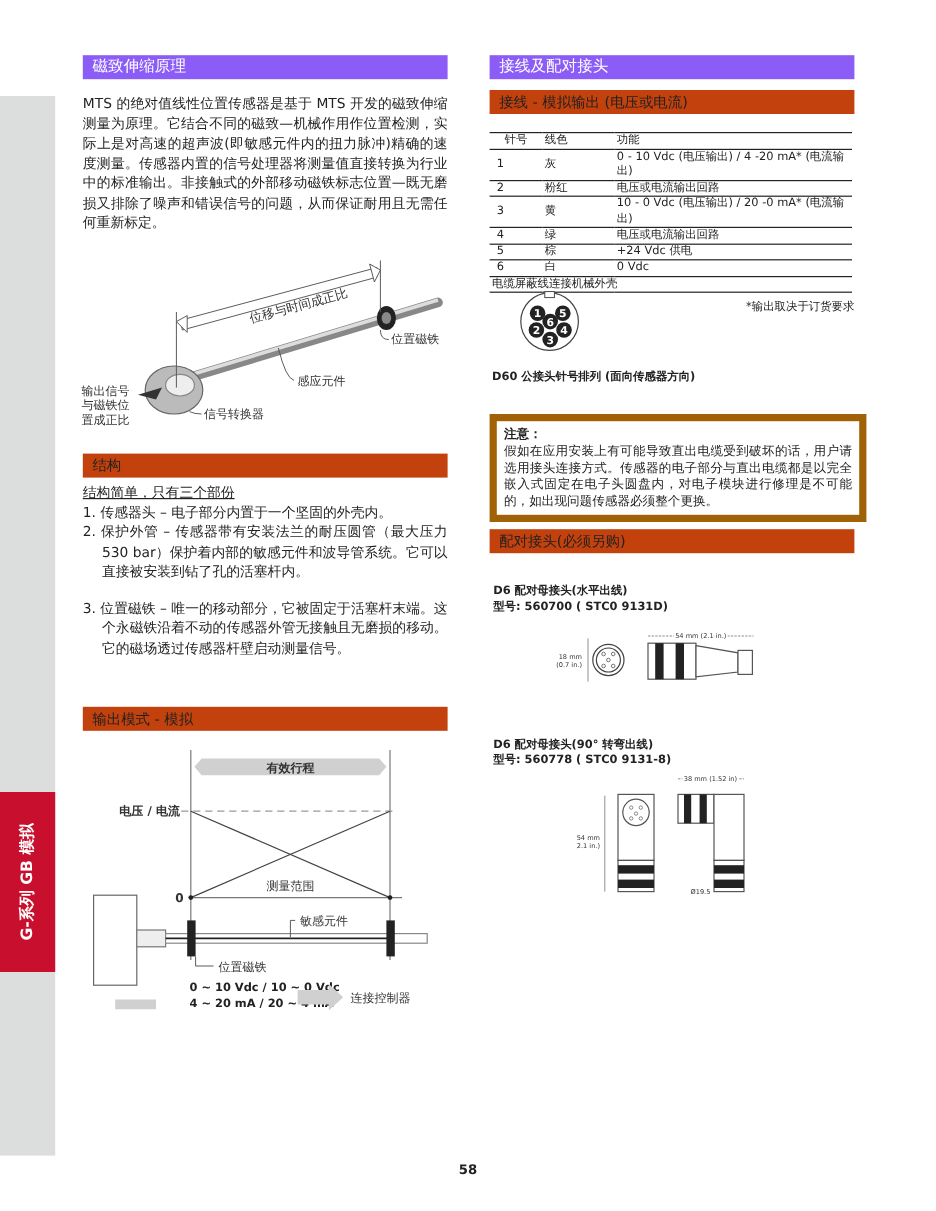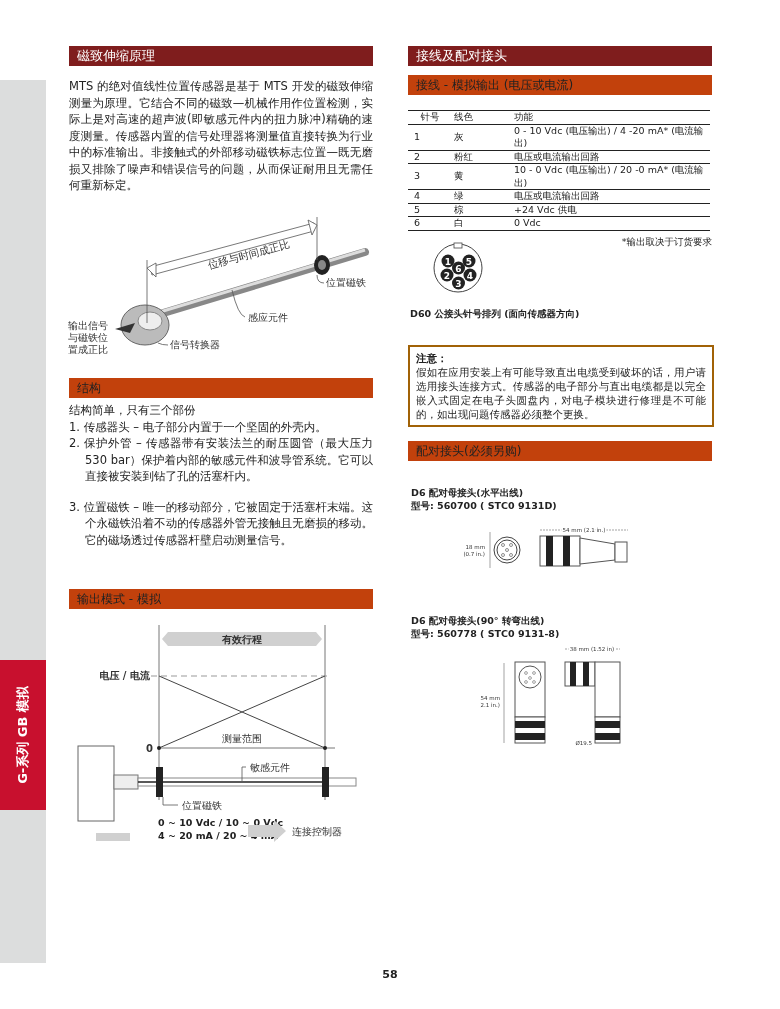--- a/index.html
+++ b/index.html
@@ -3,28 +3,28 @@
 <meta charset="utf-8">
 <style>
   html, body { margin:0; padding:0; background:#fff; }
   body { width:780px; height:1009px; position:relative; overflow:hidden;
          font-family:"DejaVu Sans", "Liberation Sans", sans-serif; color:#222; }
   .abs { position:absolute; }
   .side-strip { left:0; top:80px; width:46px; height:883px; background:#dcdddd; }
   .side-red { left:0; top:660px; width:46px; height:150px; background:#c8102e; }
   .side-label { left:0; top:660px; width:46px; height:150px; display:flex; align-items:center; justify-content:center; }
   .side-label span { transform:rotate(-90deg); white-space:nowrap; color:#fff; font-size:13px; font-weight:bold; }
-  .red-head { background:#7f1d1d; color:#fff; font-size:13px; height:20px; line-height:20px; padding-left:8px; }
+  .red-head { background:#8b5cf6; color:#fff; font-size:13px; height:20px; line-height:20px; padding-left:8px; }
   .gray-head { background:#c2410c; color:#222; font-size:12px; height:20px; line-height:20px; padding-left:8px; }
   .body-text { font-size:11.5px; line-height:16.5px; color:#222; text-align:justify; }
   .list-item { font-size:11.5px; line-height:16.5px; padding-left:16px; text-indent:-16px; text-align:justify; }
   table.wiring { border-collapse:collapse; width:302px; font-size:9.5px; }
   table.wiring td { border-bottom:1.5px solid #222; padding:0 2px; height:12.5px; line-height:12.5px; }
   table.wiring tr.head td { border-top:1.5px solid #222; }
-  .note-box { border:2px solid #a16207; padding:4px 6px; font-size:10.5px; line-height:14px; }
+  .note-box { border:6px solid #a16207; padding:4px 6px; font-size:10.5px; line-height:14px; }
   .small { font-size:9.5px; }
   .bold { font-weight:bold; }
   svg text { font-family:"DejaVu Sans", "Liberation Sans", sans-serif; }
 </style>
 </head>
 <body>
 
 <div class="abs side-strip"></div>
 <div class="abs side-red"></div>
 <div class="abs side-label">
@@ -64,21 +64,21 @@
   <text x="188" y="116" font-size="10" fill="#333">感应元件</text>
   <path d="M98 138 Q102 140 108 140" fill="none" stroke="#555" stroke-width="0.8"></path>
   <text x="110" y="143" font-size="10" fill="#333">信号转换器</text>
   <text x="8" y="124" font-size="10" fill="#333">输出信号</text>
   <text x="8" y="136" font-size="10" fill="#333">与磁铁位</text>
   <text x="8" y="148" font-size="10" fill="#333">置成正比</text>
 </svg>
 
 <div class="abs" style="left:69px; top:378px; width:304px;">
   <div class="gray-head">结构</div>
-  <div class="body-text" style="margin-top:4px;">结构简单，只有三个部份</div>
+  <div class="body-text" style="margin-top:4px;text-decoration:underline;">结构简单，只有三个部份</div>
   <div class="list-item" style="margin-top:0;">1. 传感器头 – 电子部分内置于一个坚固的外壳内。</div>
   <div class="list-item" style="margin-top:0;">2. 保护外管 – 传感器带有安装法兰的耐压圆管（最大压力 530 bar）保护着内部的敏感元件和波导管系统。它可以直接被安装到钻了孔的活塞杆内。</div>
   <div class="list-item" style="margin-top:14px;">3. 位置磁铁 – 唯一的移动部分，它被固定于活塞杆末端。这个永磁铁沿着不动的传感器外管无接触且无磨损的移动。它的磁场透过传感器杆壁启动测量信号。</div>
 </div>
 
 <div class="abs" style="left:69px; top:589px; width:304px;">
   <div class="gray-head">输出模式 - 模拟</div>
 </div>
 
 <svg class="abs" style="left:60px; top:615px;" width="320" height="230">
@@ -147,20 +147,23 @@
     <tr>
       <td style="padding-left:6px;">5</td>
       <td>棕</td>
       <td>+24 Vdc 供电</td>
     </tr>
     <tr>
       <td style="padding-left:6px;">6</td>
       <td>白</td>
       <td>0 Vdc</td>
     </tr>
+    <tr>
+      <td colspan="3">电缆屏蔽线连接机械外壳</td>
+    </tr>
   </tbody>
     </table>
   <div class="small" style="text-align:right; margin-top:5px;">*输出取决于订货要求</div>
 </div>
 
 <svg class="abs" style="left:430px; top:240px;" width="60" height="56">
   <circle cx="28" cy="28" r="24" fill="#fff" stroke="#444" stroke-width="1"></circle>
   <rect x="24" y="3" width="8" height="5" fill="#fff" stroke="#444" stroke-width="0.8"></rect>
   <g>
       <circle cx="18" cy="21" r="6.5" fill="#222"></circle>

